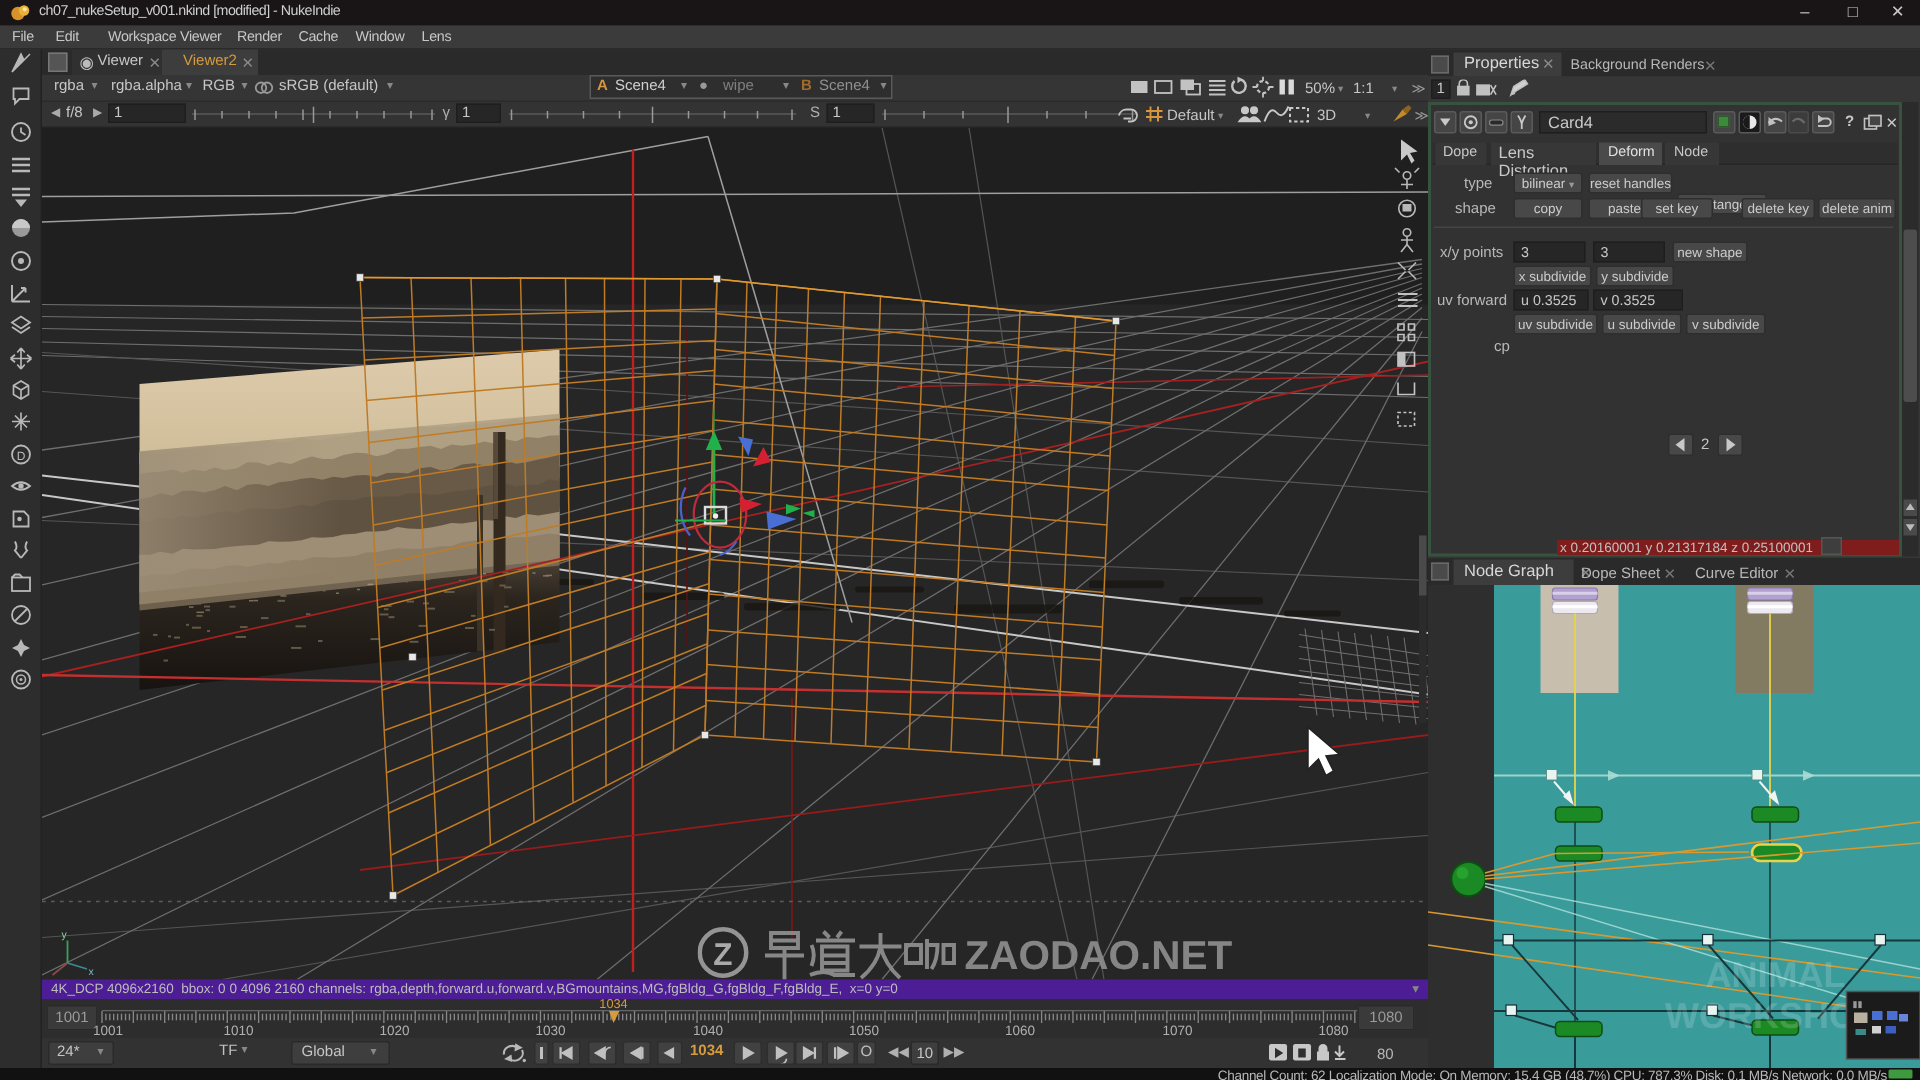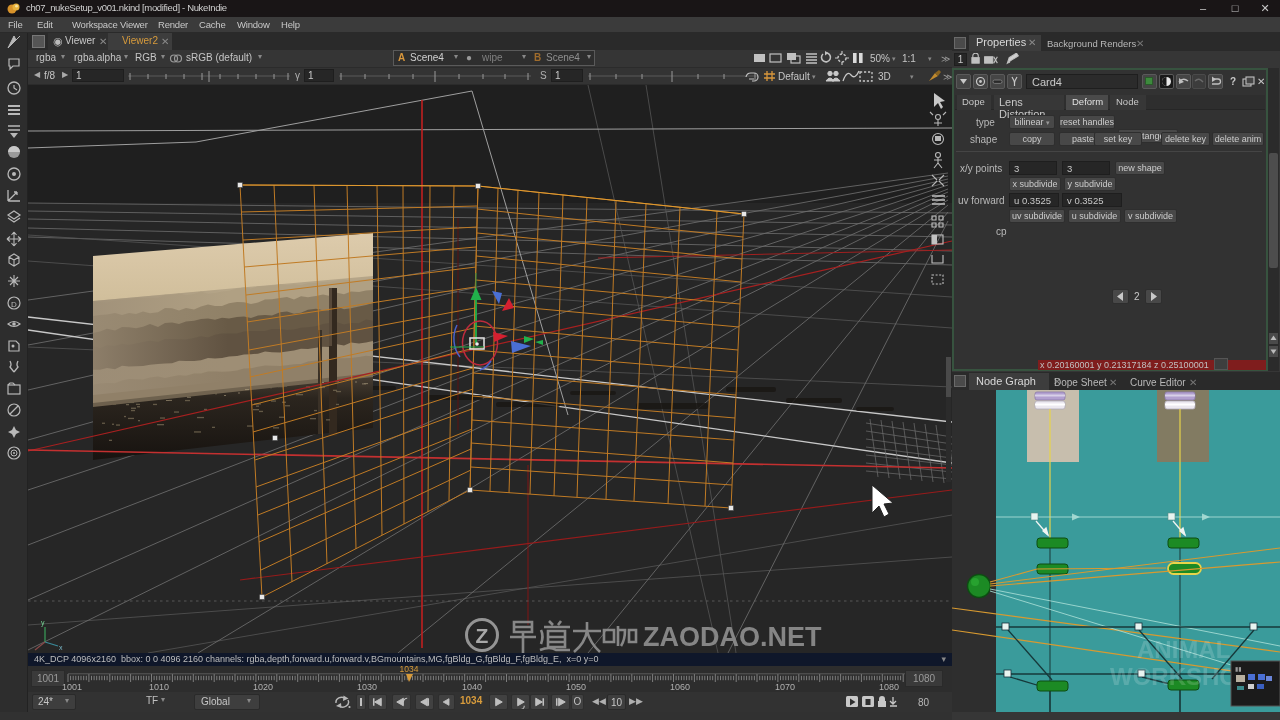--- a/index.html
+++ b/index.html
@@ -17,21 +17,21 @@
 
 #lefttool { left:0; top:33px; width:28px; height:679px; background:#2d2d2d; border-right:1px solid #222; }
 
 #vtabs { left:28px; top:33px; width:924px; height:17px; background:#2a2a2a; font-size:10px; }
 #vtoolbar1 { left:28px; top:50px; width:924px; height:18px; background:#353535; border-bottom:1px solid #2b2b2b; font-size:10px; }
 #vtoolbar2 { left:28px; top:68px; width:924px; height:17px; background:#333333; border-bottom:1px solid #2b2b2b; font-size:10px; }
 #viewport { left:28px; top:85px; width:924px; height:568px; background:#232323; overflow:hidden; }
 
 #rightpanel { left:952px; top:33px; width:328px; height:687px; background:#363636; }
 
-#infobar { left:28px; top:653px; width:924px; height:13px; background:#0f172a; font-size:9px; color:#bdbdbd; }
+#infobar { left:28px; top:653px; width:924px; height:13px; background:#4c1d95; font-size:9px; color:#bdbdbd; }
 #ruler { left:28px; top:666px; width:924px; height:26px; background:#2d2d2d; }
 #transport { left:28px; top:692px; width:924px; height:20px; background:#323232; }
 #statusbar { left:0; top:712px; width:1280px; height:8px; background:#111111; }
 .dd { position:absolute; background:#3e3e3e; border:1px solid #2a2a2a; border-radius:2px; color:#c6c6c6; }
 .btn { position:absolute; background:#484848; border:1px solid #2e2e2e; border-radius:2px; color:#cccccc; text-align:center; font-size:9px; white-space:nowrap; overflow:hidden; }
 .inp { position:absolute; background:#262626; border:1px solid #1e1e1e; color:#c8c8c8; font-size:9.5px; white-space:nowrap; overflow:hidden; }
 .lbl { position:absolute; color:#b8b8b8; font-size:10px; white-space:nowrap; }
 </style>
 </head>
 <body>
@@ -48,21 +48,21 @@
     <div class="wbtn" style="left:1250px">✕</div>
   </div>
   <div id="menubar" class="abs">
     <span style="left:8px">File</span>
       <span style="left:37px">Edit</span>
       <span style="left:72px">Workspace</span>
       <span style="left:120px">Viewer</span>
       <span style="left:158px">Render</span>
       <span style="left:199px">Cache</span>
       <span style="left:237px">Window</span>
-      <span style="left:281px">Help</span>
+      <span style="left:281px">Lens</span>
   </div>
   <div id="lefttool" class="abs">
       <svg class="abs" style="left:0;top:0" width="28" height="679" viewBox="0 0 28 679">
 <g transform="translate(14 9)">
           <path d="M-6 6 L0 -6 L2 -2 z M2 -2 L6 -6" stroke="#b8b8b8" fill="#b8b8b8" stroke-width="1"></path>
         </g>
 <g transform="translate(14 30)">
           <path d="M-5 -4 h10 v7 h-6 l-3 3 v-3 h-1 z" fill="none" stroke="#b8b8b8" stroke-width="1.2"></path>
         </g>
 <g transform="translate(14 55)">
@@ -1175,13 +1175,17 @@
           <rect x="0" y="1" width="12" height="11" rx="1.5" fill="#c8c8c8"></rect>
           <polygon points="4,3.5 4,10.5 9.5,7" fill="#2e2e2e"></polygon>
           <rect x="16" y="1" width="12" height="11" rx="1.5"></rect>
           <rect x="19.5" y="4" width="5" height="6" fill="#2e2e2e"></rect>
           <path d="M33 6 v-2 a3 3 0 0 1 6 0 v2 h1 v6 h-8 v-6 z"></path>
           <path d="M47 2 v6 M44 6 l3 3 l3 -3 M44 11 h7" stroke="#c8c8c8" fill="none" stroke-width="1.3"></path>
         </g>
         <text x="72" y="11" font-size="10" fill="#b8b8b8" font-family="Liberation Sans">80</text>
       </svg>
 </div>
+  <div id="statusbar" class="abs">
+<span class="abs" style="right:22px;top:0px;font-size:9px;color:#b8b8b8;white-space:nowrap;letter-spacing:-0.2px">Channel Count: 62 Localization Mode: On Memory: 15.4 GB (48.7%) CPU: 787.3% Disk: 0.1 MB/s Network: 0.0 MB/s</span>
+<span class="abs" style="right:5px;top:1px;width:16px;height:6px;background:#3f9a3f;border-radius:1px"></span>
+</div>
 </div>
 
 </body></html>

